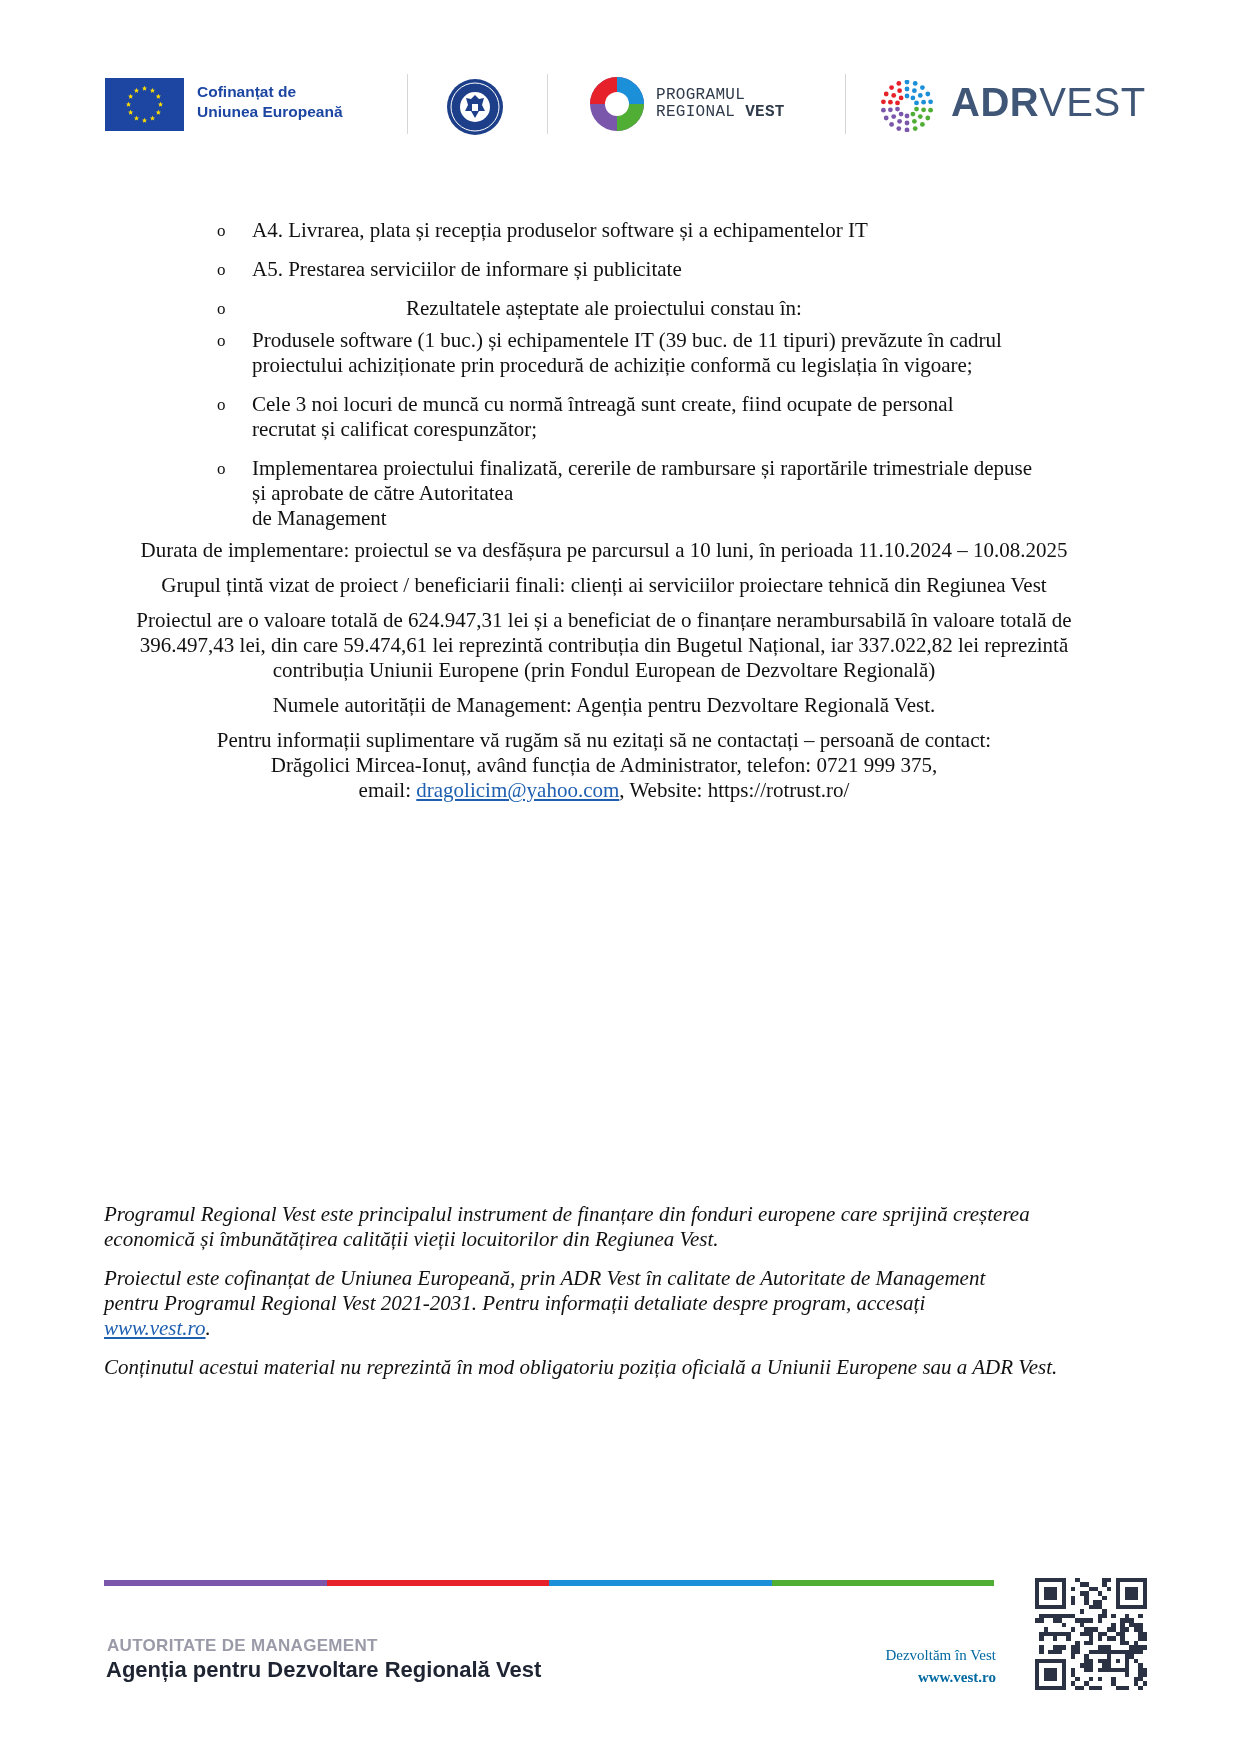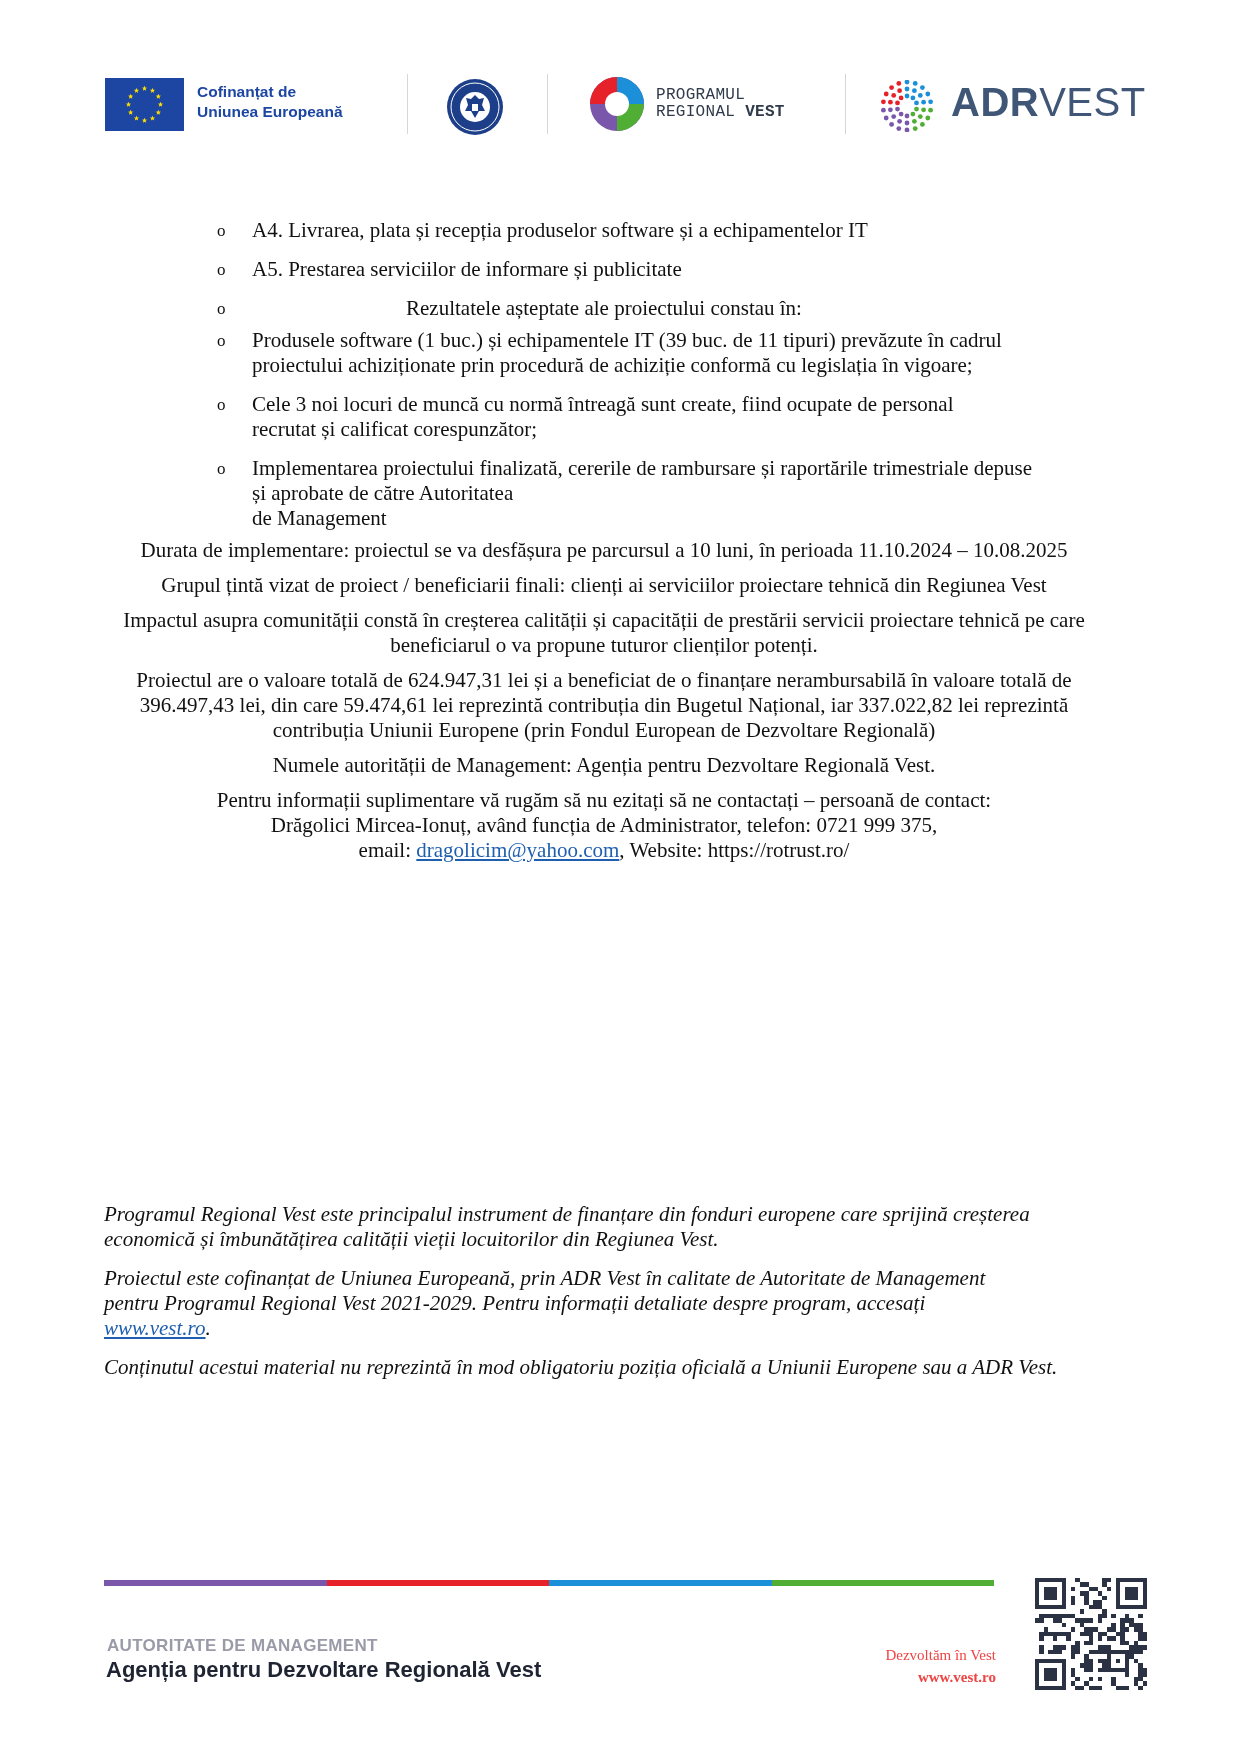--- a/index.html
+++ b/index.html
@@ -32,21 +32,21 @@
     a.link { color: #1f5fb0; text-decoration: underline; }
 
     .italic-block { position: absolute; top: 1202px; left: 104px; width: 1020px; font-style: italic; font-size: 21px; line-height: 25px; }
     .italic-block p { margin-bottom: 14px; }
 
     
     .color-bar { position: absolute; top: 1580px; left: 104px; width: 890px; height: 6px; display: flex; }
     .color-bar span { flex: 1; height: 100%; display: block; }
     .auth-label { position: absolute; top: 1636px; left: 107px; font-family: "Liberation Sans", sans-serif; font-weight: 700; font-size: 17px; color: #9a9aa8; letter-spacing: 0.3px; }
     .auth-name { position: absolute; top: 1657px; left: 106px; font-family: "Liberation Sans", sans-serif; font-weight: 700; font-size: 22px; color: #1e2431; }
-    .footer-slogan { position: absolute; top: 1644px; right: 244px; text-align: right; font-size: 15px; line-height: 22px; color: #ef4444; }
+    .footer-slogan { position: absolute; top: 1644px; right: 244px; text-align: right; font-size: 15px; line-height: 22px; color: #0369a1; }
     .footer-slogan .url { font-weight: 700; }
     .qr { position: absolute; top: 1578px; left: 1035px; width: 112px; height: 112px; }
   </style>
 </head>
 <body>
 
 <div class="header">
   <div class="eu-flag">
     <svg viewBox="0 0 79 53">
       <rect width="79" height="53" fill="#1c46a2"></rect>
@@ -160,33 +160,32 @@
     <li style="padding-right:100px"><span class="bullet">o</span><span>Cele 3 noi locuri de muncă cu normă întreagă sunt create, fiind ocupate de personal recrutat și calificat corespunzător;</span></li>
     <li style="padding-right:70px;margin-bottom:7px">
         <span class="bullet">o</span>
         <span style="display:block;max-width:800px">Implementarea proiectului finalizată, cererile de rambursare și raportările trimestriale depuse și aprobate de către Autoritatea</span>
         <span style="display:block">de Management</span>
       </li>
   </ul>
 
   <p class="para" style="margin-bottom:10px">Durata de implementare: proiectul se va desfășura pe parcursul a 10 luni, în perioada 11.10.2024 – 10.08.2025</p>
   <p class="para" style="margin-bottom:10px">Grupul țintă vizat de proiect / beneficiarii finali: clienți ai serviciilor proiectare tehnică din Regiunea Vest</p>
-  <p class="para" style="margin-bottom:10px">Impactul asupra comunității constă în creșterea calității și capacității de prestării servicii proiectare tehnică pe care beneficiarul o va propune tuturor clienților potenți.</p>
   <p class="para" style="margin-bottom:10px">Proiectul are o valoare totală de 624.947,31 lei și a beneficiat de o finanțare nerambursabilă în valoare totală de 396.497,43 lei, din care 59.474,61 lei reprezintă contribuția din Bugetul Național, iar 337.022,82 lei reprezintă contribuția Uniunii Europene (prin Fondul European de Dezvoltare Regională)</p>
   <p class="para" style="margin-bottom:10px">Numele autorității de Management: Agenția pentru Dezvoltare Regională Vest.</p>
   <p class="para">
     <span style="display:block">Pentru informații suplimentare vă rugăm să nu ezitați să ne contactați – persoană de contact:</span>
     <span style="display:block">Drăgolici Mircea-Ionuț, având funcția de Administrator, telefon: 0721 999 375,</span>
     <span style="display:block"><span>email: </span><a class="link" href="#">dragolicim@yahoo.com</a><span>, Website: </span><span>https://rotrust.ro/</span></span>
   </p>
 </div>
 
 <div class="italic-block">
   <p style="padding-right:20px">Programul Regional Vest este principalul instrument de finanțare din fonduri europene care sprijină creșterea economică și îmbunătățirea calității vieții locuitorilor din Regiunea Vest.</p>
-  <p style="padding-right:90px"><span>Proiectul este cofinanțat de Uniunea Europeană, prin ADR Vest în calitate de Autoritate de Management pentru Programul Regional Vest 2021-2029. Pentru informații detaliate despre program, accesați </span><a class="link" href="#">www.vest.ro</a><span>.</span></p>
+  <p style="padding-right:90px"><span>Proiectul este cofinanțat de Uniunea Europeană, prin ADR Vest în calitate de Autoritate de Management pentru Programul Regional Vest 2021-2031. Pentru informații detaliate despre program, accesați </span><a class="link" href="#">www.vest.ro</a><span>.</span></p>
   <p style="padding-right:20px">Conținutul acestui material nu reprezintă în mod obligatoriu poziția oficială a Uniunii Europene sau a ADR Vest.</p>
 </div>
 
 <div class="color-bar">
   <span style="background: rgb(123, 87, 171);"></span>
   <span style="background: rgb(230, 33, 41);"></span>
   <span style="background: rgb(27, 143, 216);"></span>
   <span style="background: rgb(79, 174, 51);"></span>
 </div>
 <div class="auth-label">AUTORITATE DE MANAGEMENT</div>

